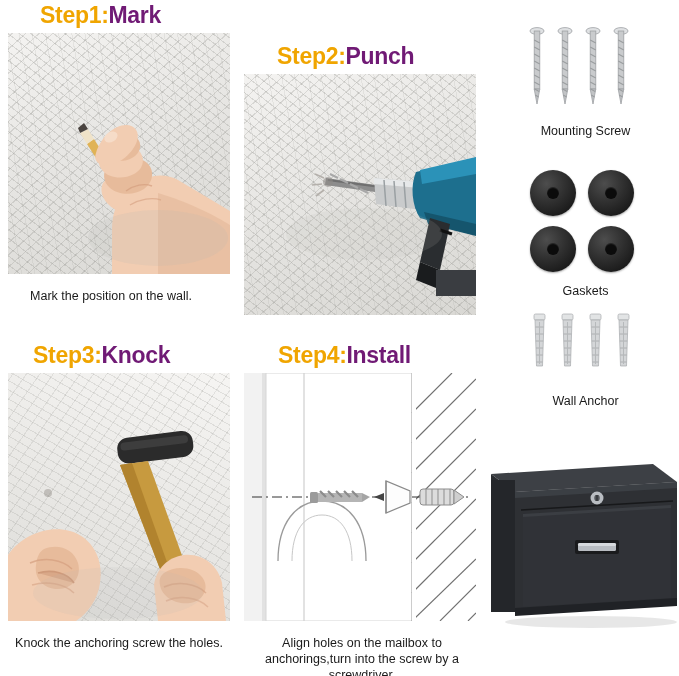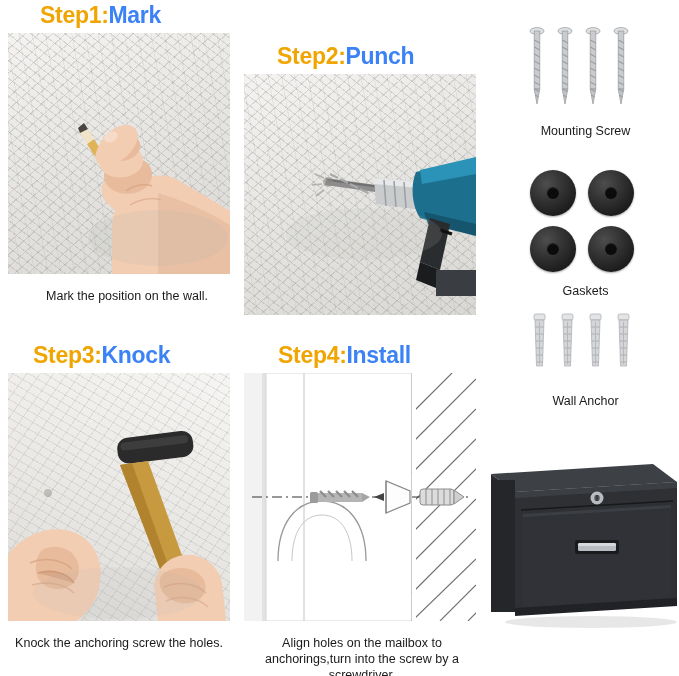--- a/index.html
+++ b/index.html
@@ -19,21 +19,21 @@
   .panel { position: absolute; }
 
   .step-title {
     font-family: "Liberation Sans", sans-serif;
     font-size: 23px;
     font-weight: bold;
     color: #f0a500;
     letter-spacing: -0.3px;
     white-space: nowrap;
   }
-  .step-title .dark { color: #3b82f6; }
+  .step-title .dark { color: #701a75; }
 
   .photo {
     position: absolute;
     overflow: hidden;
     background: #e8e6e2;
   }
 
   .caption {
     position: absolute;
     font-size: 12.5px;
@@ -126,21 +126,21 @@
         <ellipse class="nail" cx="103" cy="104" rx="7" ry="5" transform="rotate(-30 103 104)"></ellipse>
         <path d="M118,158 C126,152 136,150 144,153" stroke="#d49e7f" stroke-width="1.4" fill="none" opacity="0.7"></path>
         <path d="M122,172 C132,166 144,164 153,167" stroke="#d49e7f" stroke-width="1.4" fill="none" opacity="0.6"></path>
         <path class="skin3" d="M150,160 C170,166 196,176 222,192 L222,241 L150,241 Z" opacity="0.35"></path>
       </g>
 
       <ellipse cx="150" cy="205" rx="70" ry="28" fill="#b9b6b1" opacity="0.18"></ellipse>
     </svg>
   </div>
 
-  <div class="caption" style="left:16px; top:288px; width:222px;">Mark the position on the wall.</div>
+  <div class="caption" style="left:0; top:288px; width:222px;">Mark the position on the wall.</div>
 </div>
 
 <div class="panel" style="left:240px; top:0px; width:245px; height:325px;margin-top:41px;">
 
   <div class="step-title" style="position:absolute; left:37px; top:2px;">
     <span>Step2:</span><span class="dark">Punch</span>
   </div>
 
   <div class="photo" style="left:4px; top:33px; width:232px; height:241px;">
     <div class="wall"></div>

